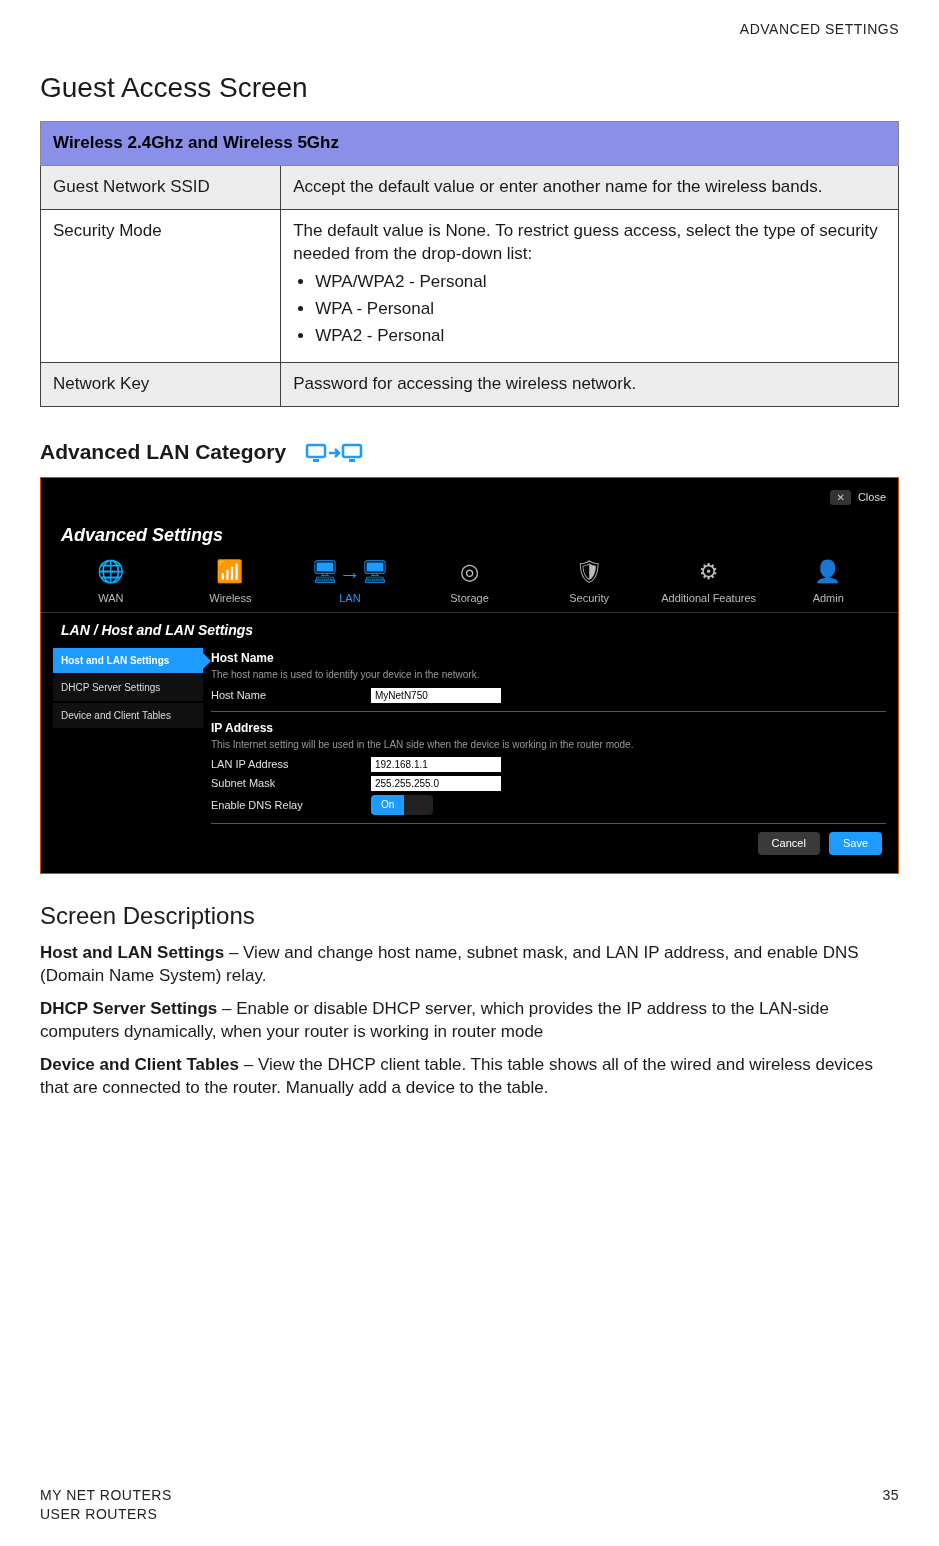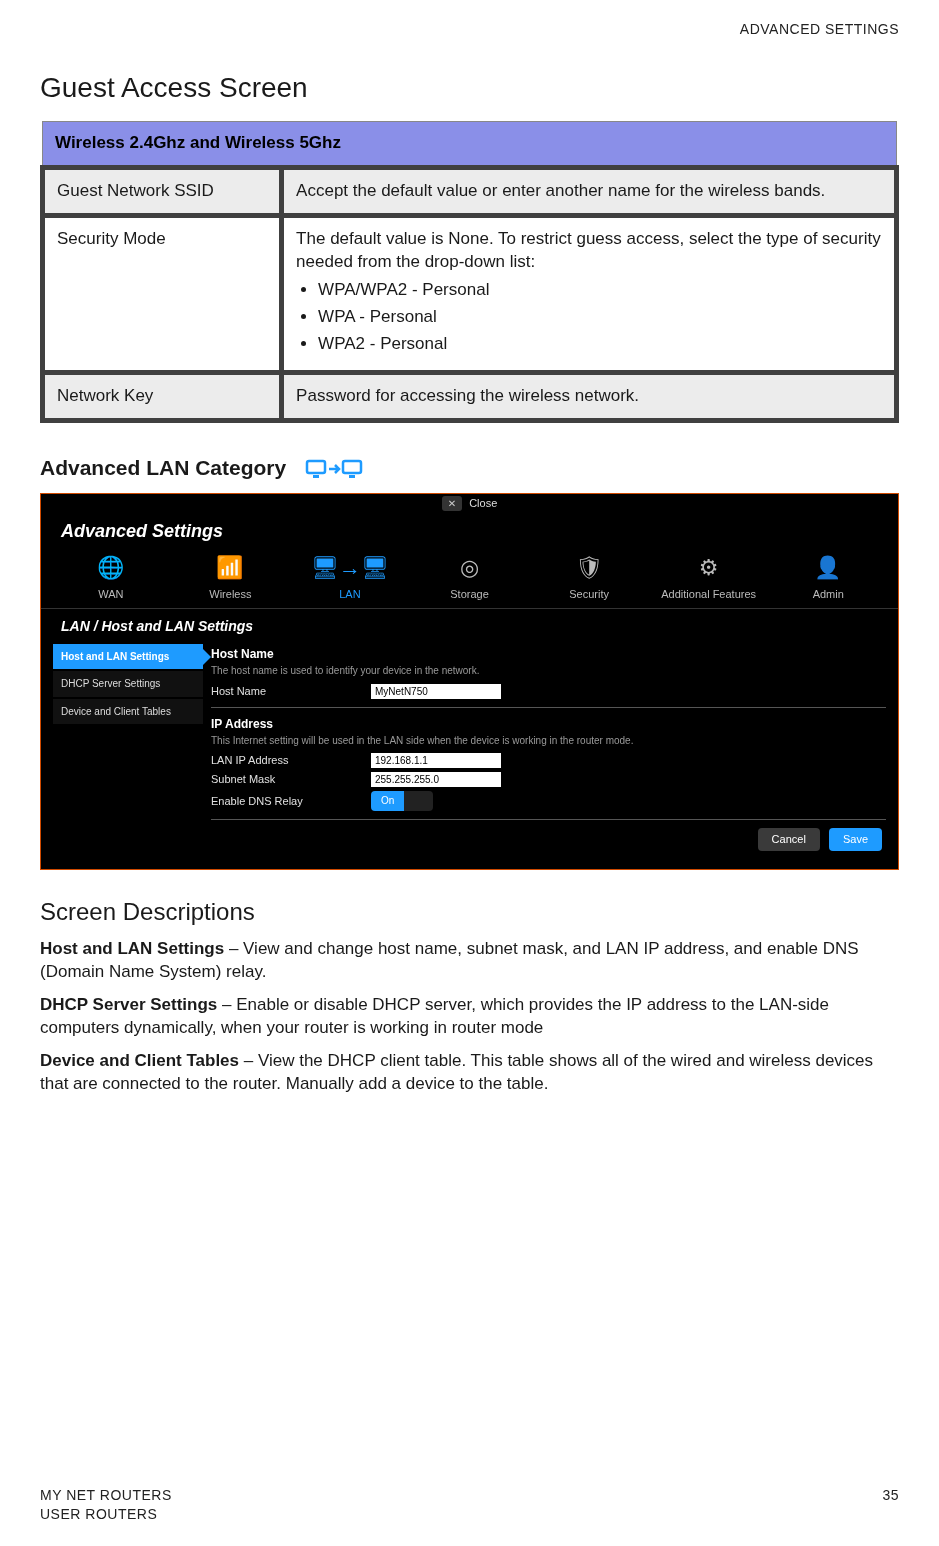--- a/index.html
+++ b/index.html
@@ -45,21 +45,21 @@
   table.info th {
     background: #8a8fe8;
     color: #000;
     text-align: left;
     font-weight: 700;
     font-size: 17px;
     padding: 10px 12px;
     border: 1px solid #888;
   }
   table.info td {
-    border: 5px solid #404040;
+    border: 1px solid #404040;
     padding: 10px 12px;
     vertical-align: top;
     font-size: 17px;
   }
   table.info td.label {
     width: 28%;
   }
   table.info tr.shaded td { background: #ececec; }
   table.info ul { list-style: disc; padding-left: 22px; margin-top: 6px; }
   table.info ul li { margin: 4px 0; }
@@ -80,22 +80,22 @@
   .screenshot {
     border: 1px solid #d04a00;
     background: #000;
     color: #ddd;
     font-size: 12px;
     width: 100%;
     padding-bottom: 8px;
   }
   .ss-closebar {
     background:#000;
-    text-align:center;
-    padding:2px;
+    text-align:right;
+    padding:12px;
     font-size:11px;
   }
   .ss-closebar .xbtn {
     display:inline-block; background:#333; color:#ccc;
     padding:1px 6px; border-radius:3px; margin-right:4px;
     font-size:10px;
   }
   .ss-title {
     color:#fff; font-weight:700; font-style:italic;
     font-size:18px; padding:6px 20px 4px 20px;

